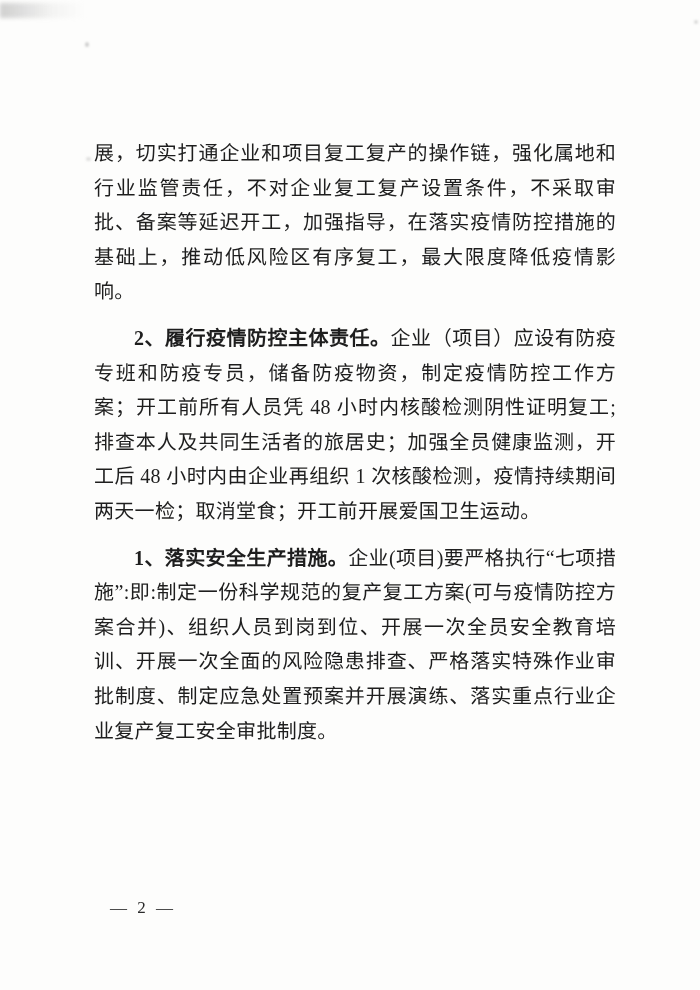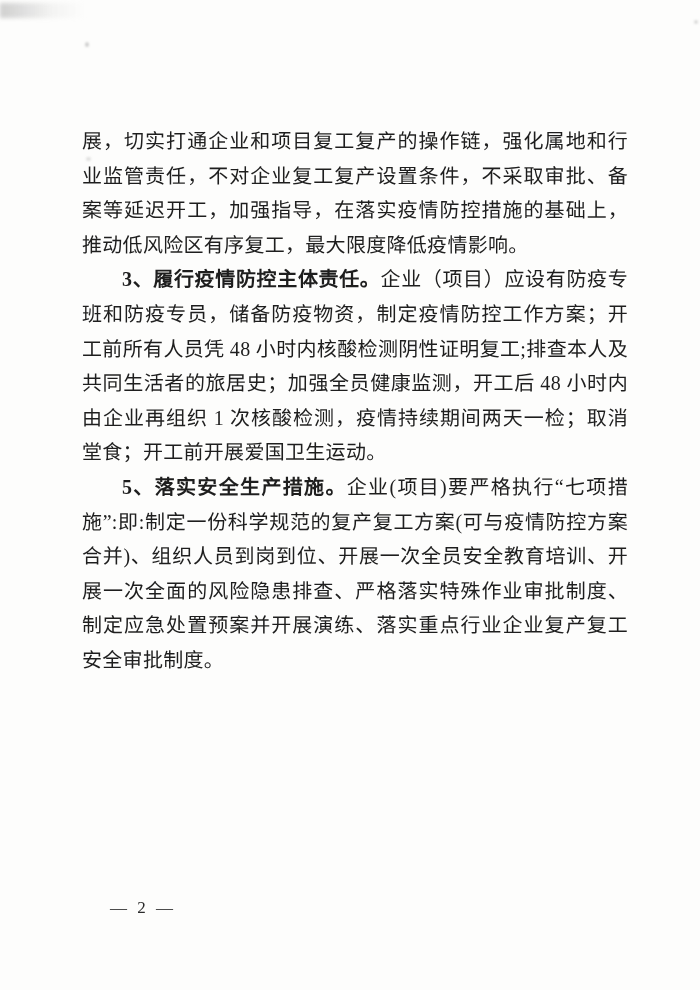--- a/index.html
+++ b/index.html
@@ -21,21 +21,21 @@
     top: 124px;
     width: 546px;
     font-size: 20px;
     line-height: 34.6px;
     color: #1e1e1e;
     text-align: justify;
     text-justify: inter-ideograph;
     letter-spacing: 0.3px;
   }
   .para {
-    margin: 0;
+    margin: 12px;
     text-indent: 2em;
   }
   .para.no-indent {
     text-indent: 0;
   }
   .lead {
     font-weight: bold;
   }
   .page-number {
     position: absolute;
@@ -97,22 +97,22 @@
 
   <div class="smudge-top-left"></div>
   <div class="speck-1"></div>
   <div class="speck-2"></div>
   <div class="speck-3"></div>
 
   <div class="body-text">
 
     <p class="para no-indent"><span class="lead"></span><span>展，切实打通企业和项目复工复产的操作链，强化属地和行业监管责任，不对企业复工复产设置条件，不采取审批、备案等延迟开工，加强指导，在落实疫情防控措施的基础上，推动低风险区有序复工，最大限度降低疫情影响。</span></p>
 
-    <p class="para"><span class="lead">3、履行疫情防控主体责任。</span><span>企业（项目）应设有防疫专班和防疫专员，储备防疫物资，制定疫情防控工作方案；开工前所有人员凭 48 小时内核酸检测阴性证明复工;排查本人及共同生活者的旅居史；加强全员健康监测，开工后 48 小时内由企业再组织 1 次核酸检测，疫情持续期间两天一检；取消堂食；开工前开展爱国卫生运动。</span></p>
+    <p class="para"><span class="lead">2、履行疫情防控主体责任。</span><span>企业（项目）应设有防疫专班和防疫专员，储备防疫物资，制定疫情防控工作方案；开工前所有人员凭 48 小时内核酸检测阴性证明复工;排查本人及共同生活者的旅居史；加强全员健康监测，开工后 48 小时内由企业再组织 1 次核酸检测，疫情持续期间两天一检；取消堂食；开工前开展爱国卫生运动。</span></p>
 
-    <p class="para"><span class="lead">5、落实安全生产措施。</span><span>企业(项目)要严格执行“七项措施”:即:制定一份科学规范的复产复工方案(可与疫情防控方案合并)、组织人员到岗到位、开展一次全员安全教育培训、开展一次全面的风险隐患排查、严格落实特殊作业审批制度、制定应急处置预案并开展演练、落实重点行业企业复产复工安全审批制度。</span></p>
+    <p class="para"><span class="lead">1、落实安全生产措施。</span><span>企业(项目)要严格执行“七项措施”:即:制定一份科学规范的复产复工方案(可与疫情防控方案合并)、组织人员到岗到位、开展一次全员安全教育培训、开展一次全面的风险隐患排查、严格落实特殊作业审批制度、制定应急处置预案并开展演练、落实重点行业企业复产复工安全审批制度。</span></p>
 
 
   </div>
 
   <div class="page-number">— 2 —</div>
 
 </div>
 
 </body></html>

